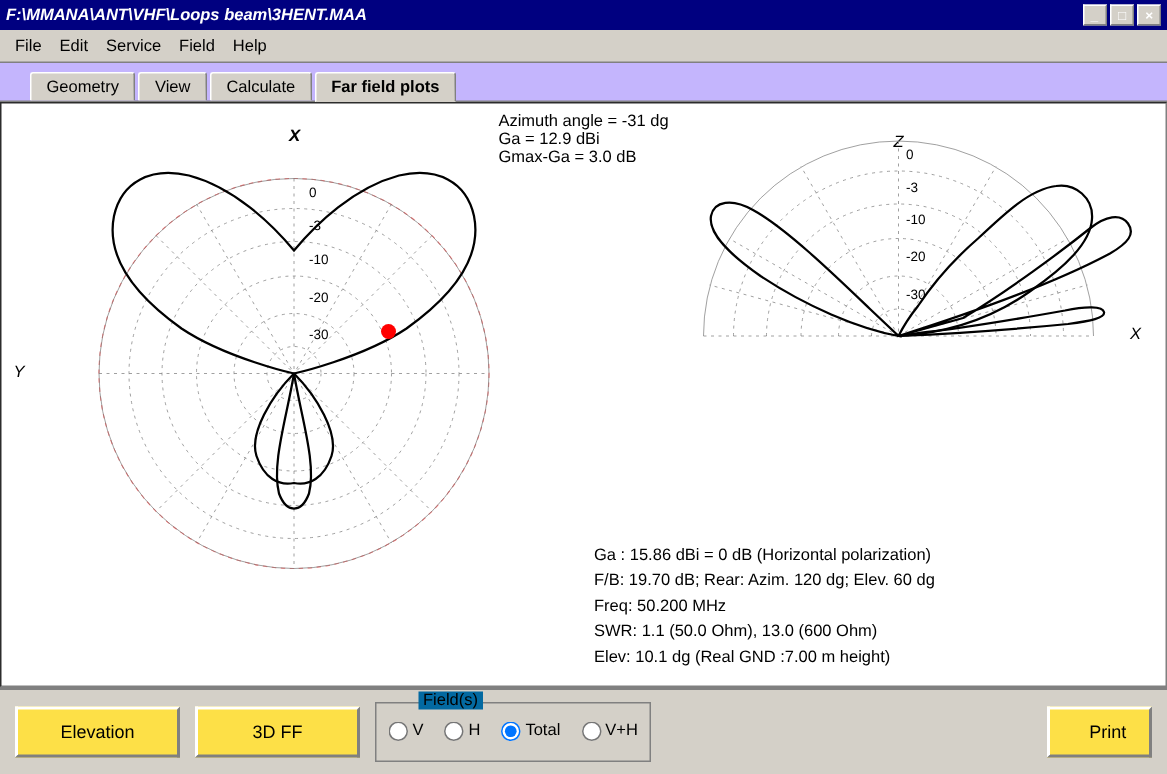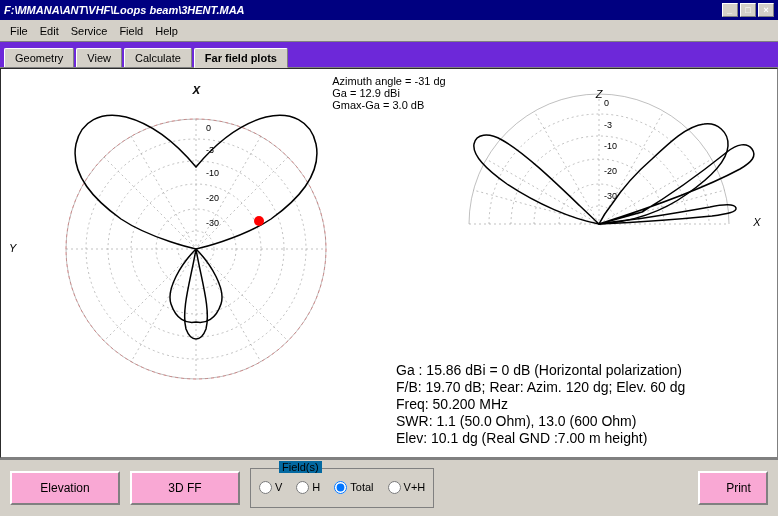--- a/index.html
+++ b/index.html
@@ -53,25 +53,25 @@
       border-bottom: 1px solid #808080;
     }
     .menu-item {
       padding: 2px 6px;
       font-size: 11px;
       cursor: pointer;
     }
 
     
     #tab-bar {
-      background: #6d28d9;
+      background: #c4b5fd;
       height: 26px;
       display: flex;
       align-items: flex-end;
-      padding: 0 4px;
+      padding: 0 20px;
       border-bottom: 1px solid #808080;
     }
     .tab {
       padding: 3px 10px;
       font-size: 11px;
       border: 1px solid #808080;
       border-bottom: none;
       background: #d4d0c8;
       cursor: pointer;
       margin-right: 2px;
@@ -122,21 +122,21 @@
       top: 10px;
       width: 340px;
       height: 260px;
     }
 
     
     #info-panel {
       position: absolute;
       bottom: 10px;
       left: 395px;
-      font-size: 14px;
+      font-size: 11px;
       line-height: 17px;
     }
 
     
     .axis-label {
       position: absolute;
       font-size: 11px;
       font-style: italic;
     }
 
@@ -146,21 +146,21 @@
       height: 58px;
       border-top: 2px solid #808080;
       display: flex;
       align-items: center;
       padding: 0 10px;
       gap: 10px;
     }
     .bottom-btn {
       width: 110px;
       height: 34px;
-      background: #f9a8d4;
+      background: #fde047;
       border: 2px solid;
       border-top-color: #ffffff;
       border-left-color: #ffffff;
       border-right-color: #808080;
       border-bottom-color: #808080;
       font-size: 12px;
       cursor: pointer;
       display: flex;
       align-items: center;
       justify-content: center;

